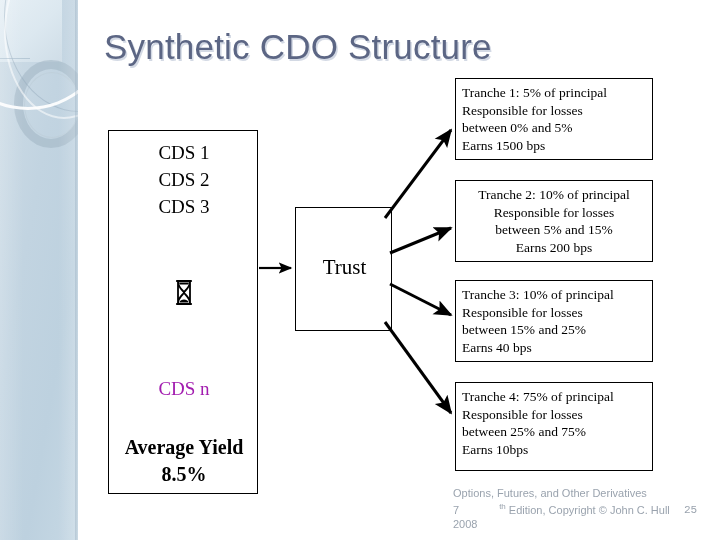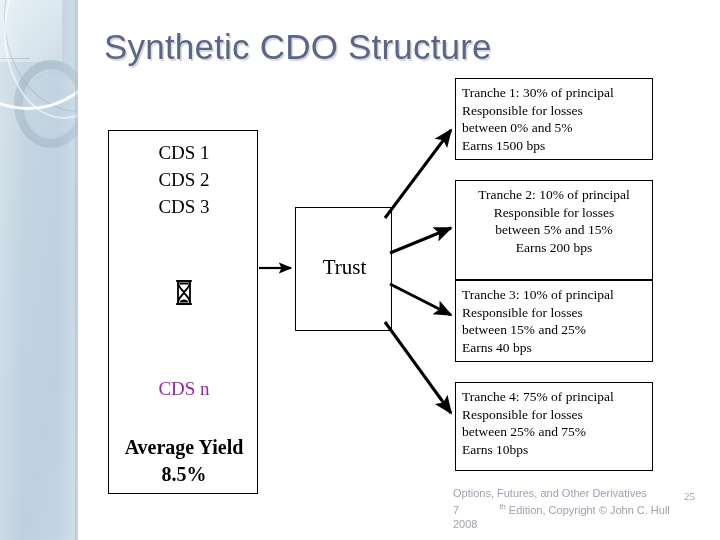--- a/index.html
+++ b/index.html
@@ -156,21 +156,21 @@
   
   .tranche {
     left: 455px;
     width: 198px;
     padding: 5px 6px 0 6px;
     font-size: 13.5px;
     line-height: 17.5px;
     color: #000;
   }
   #tranche-1 { top: 78px;  height: 82px; text-align: left; }
-  #tranche-2 { top: 180px; height: 100px; text-align: center; }
+  #tranche-2 { top: 180px; height: 82px; text-align: center; }
   #tranche-3 { top: 280px; height: 82px; text-align: left; }
   #tranche-4 { top: 382px; height: 89px; text-align: left; }
   .tranche .ln { display: block; white-space: nowrap; }
 
   
   #arrows {
     position: absolute;
     left: 0; top: 0;
     width: 720px; height: 540px;
     pointer-events: none;
@@ -182,22 +182,22 @@
     left: 453px; top: 486px;
     font-family: Liberation Sans, sans-serif;
     font-size: 11px;
     line-height: 14px;
     color: #9aa3ae;
     white-space: nowrap;
   }
   #footer sup { font-size: 8px; vertical-align: super; padding-left: 40px; }
   #page-number {
     position: absolute;
-    left: 684px; top: 490px;
-    font-family: Liberation Serif, serif;
+    left: 684px; top: 504px;
+    font-family: Liberation Mono, monospace;
     font-size: 11px;
     color: #9aa3ae;
   }
 </style>
 </head>
 <body>
 
 <div id="sidebar">
   <div class="corner-light"></div>
   <div class="ring-big"></div>
@@ -232,21 +232,21 @@
     <div>Average Yield</div>
     <div>8.5%</div>
   </div>
 </div>
 
 <div class="box" id="trust-box">
   <div id="trust-label">Trust</div>
 </div>
 
 <div class="box tranche" id="tranche-1">
-  <span class="ln">Tranche 1: 30% of principal</span>
+  <span class="ln">Tranche 1: 5% of principal</span>
   <span class="ln">Responsible for losses</span>
   <span class="ln">between 0% and 5%</span>
   <span class="ln">Earns 1500 bps</span>
 </div>
 
 <div class="box tranche" id="tranche-2">
   <span class="ln">Tranche 2: 10% of principal</span>
   <span class="ln">Responsible for losses</span>
   <span class="ln">between 5% and 15%</span>
   <span class="ln">Earns 200 bps</span>

